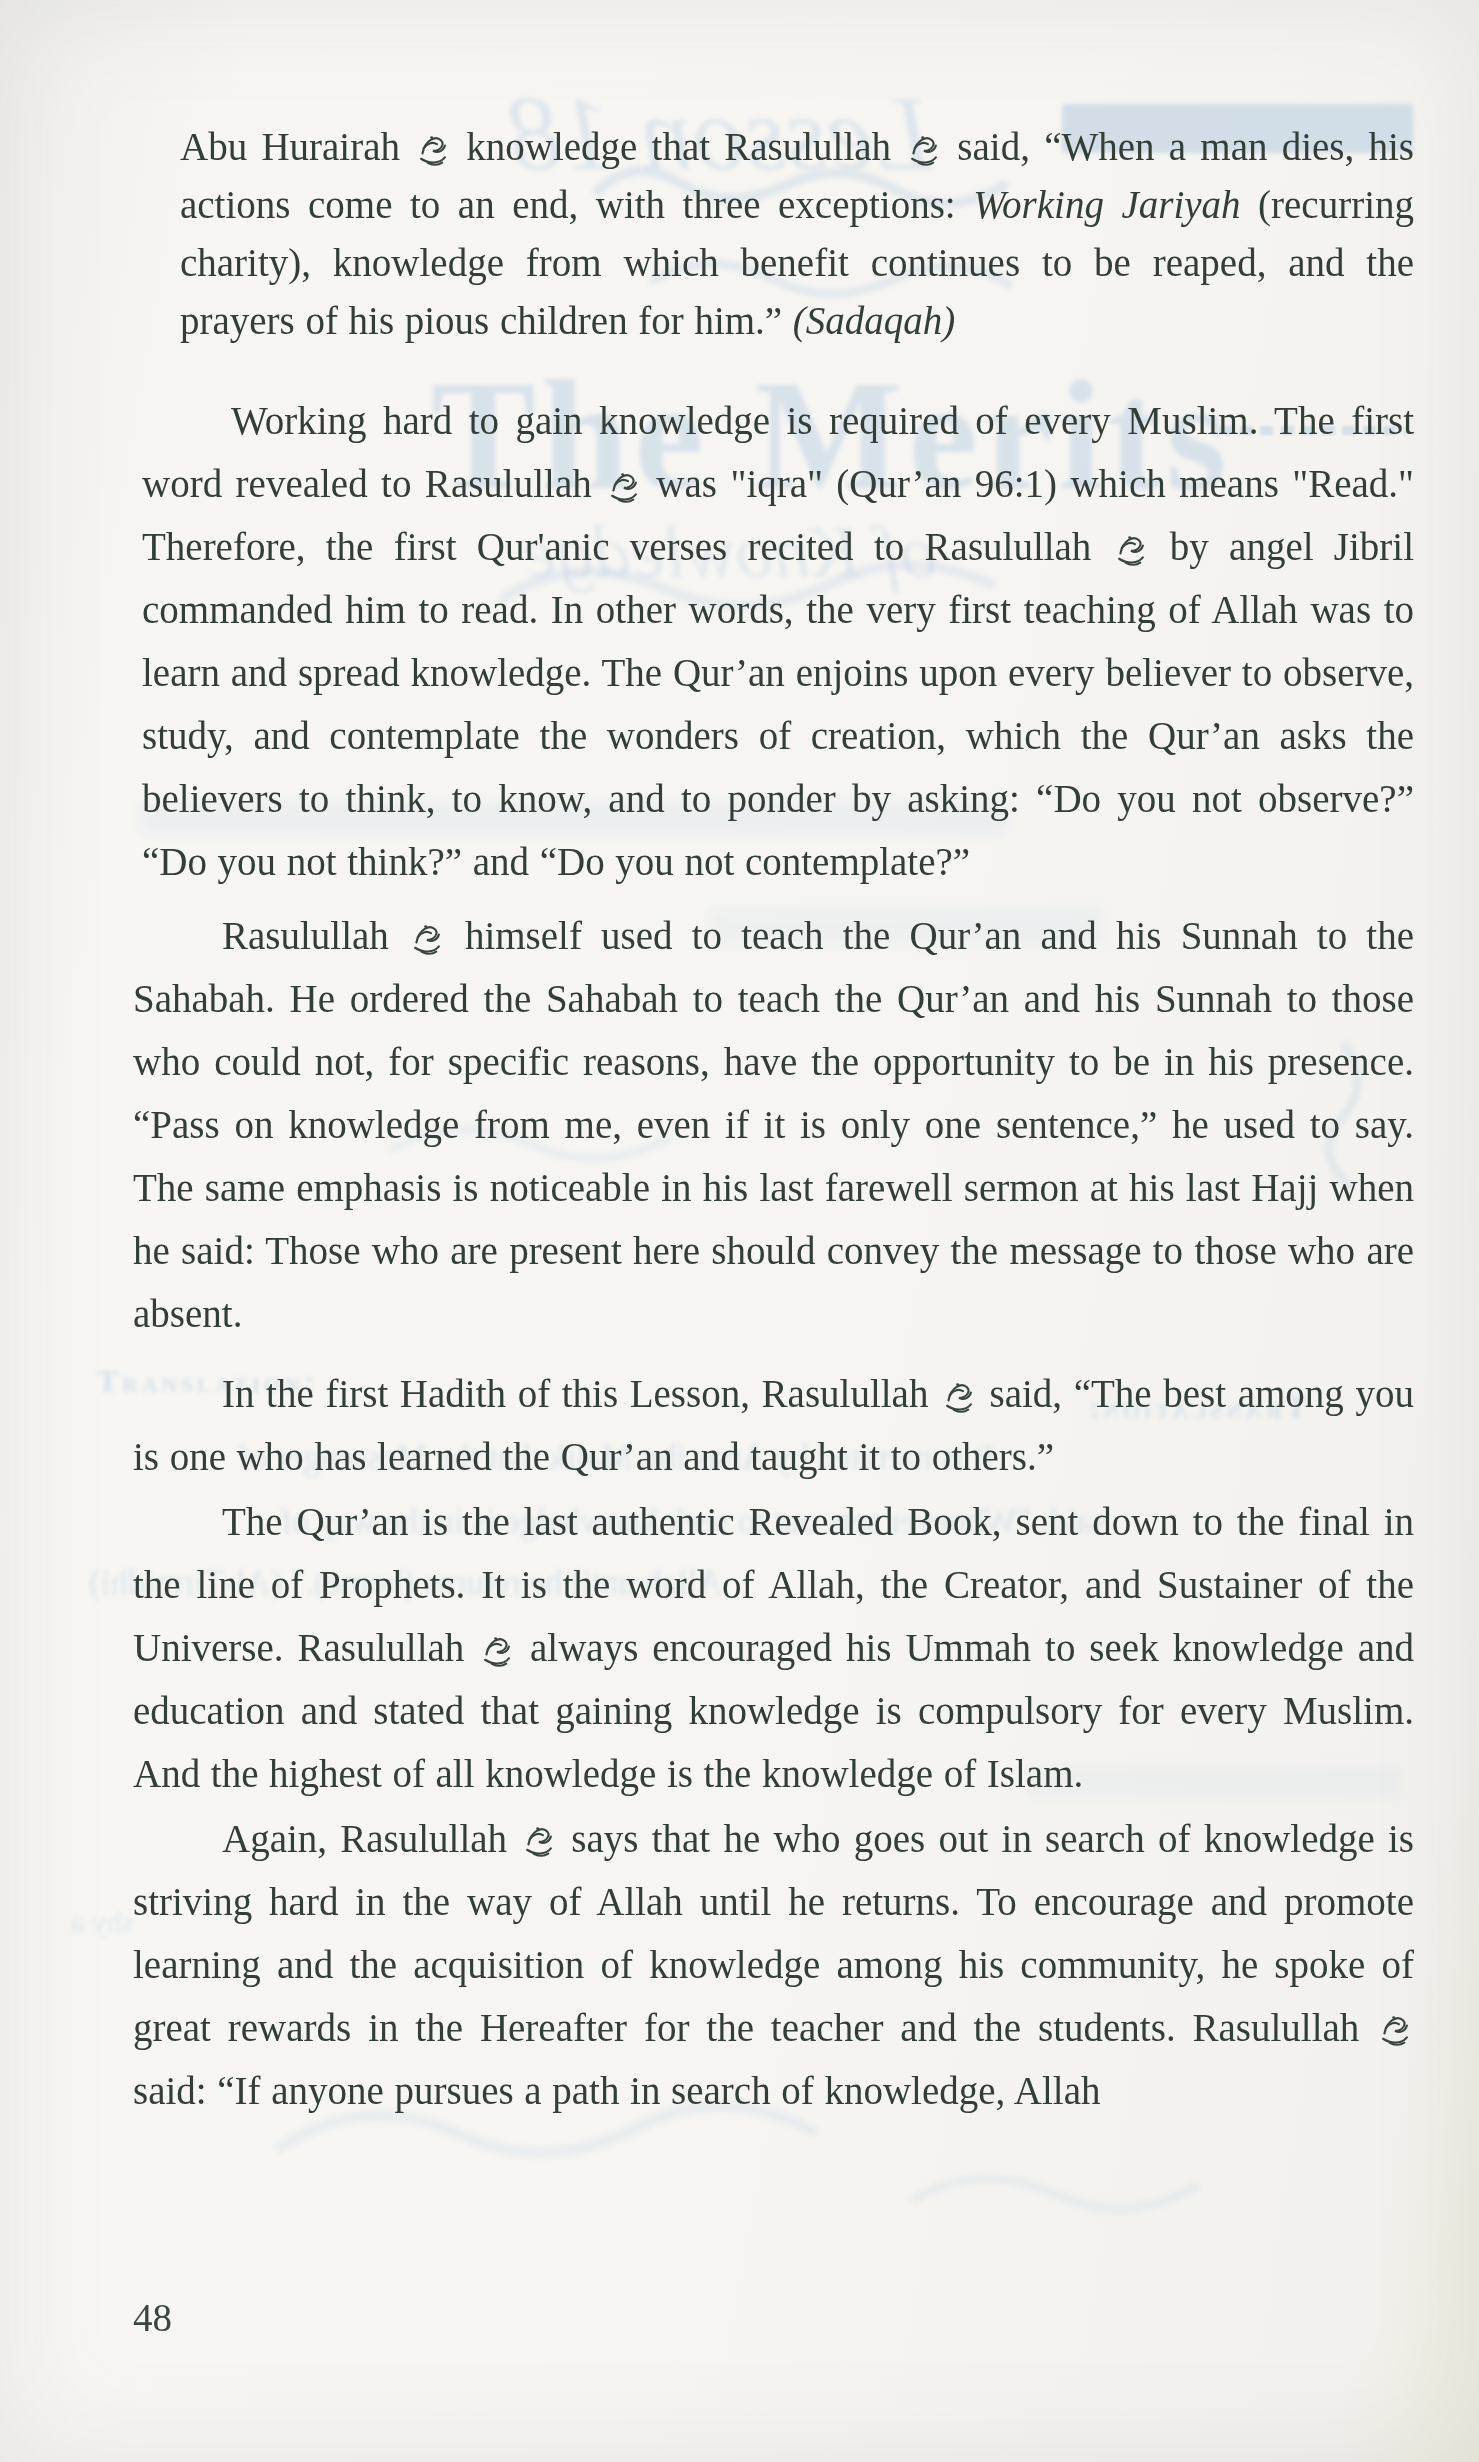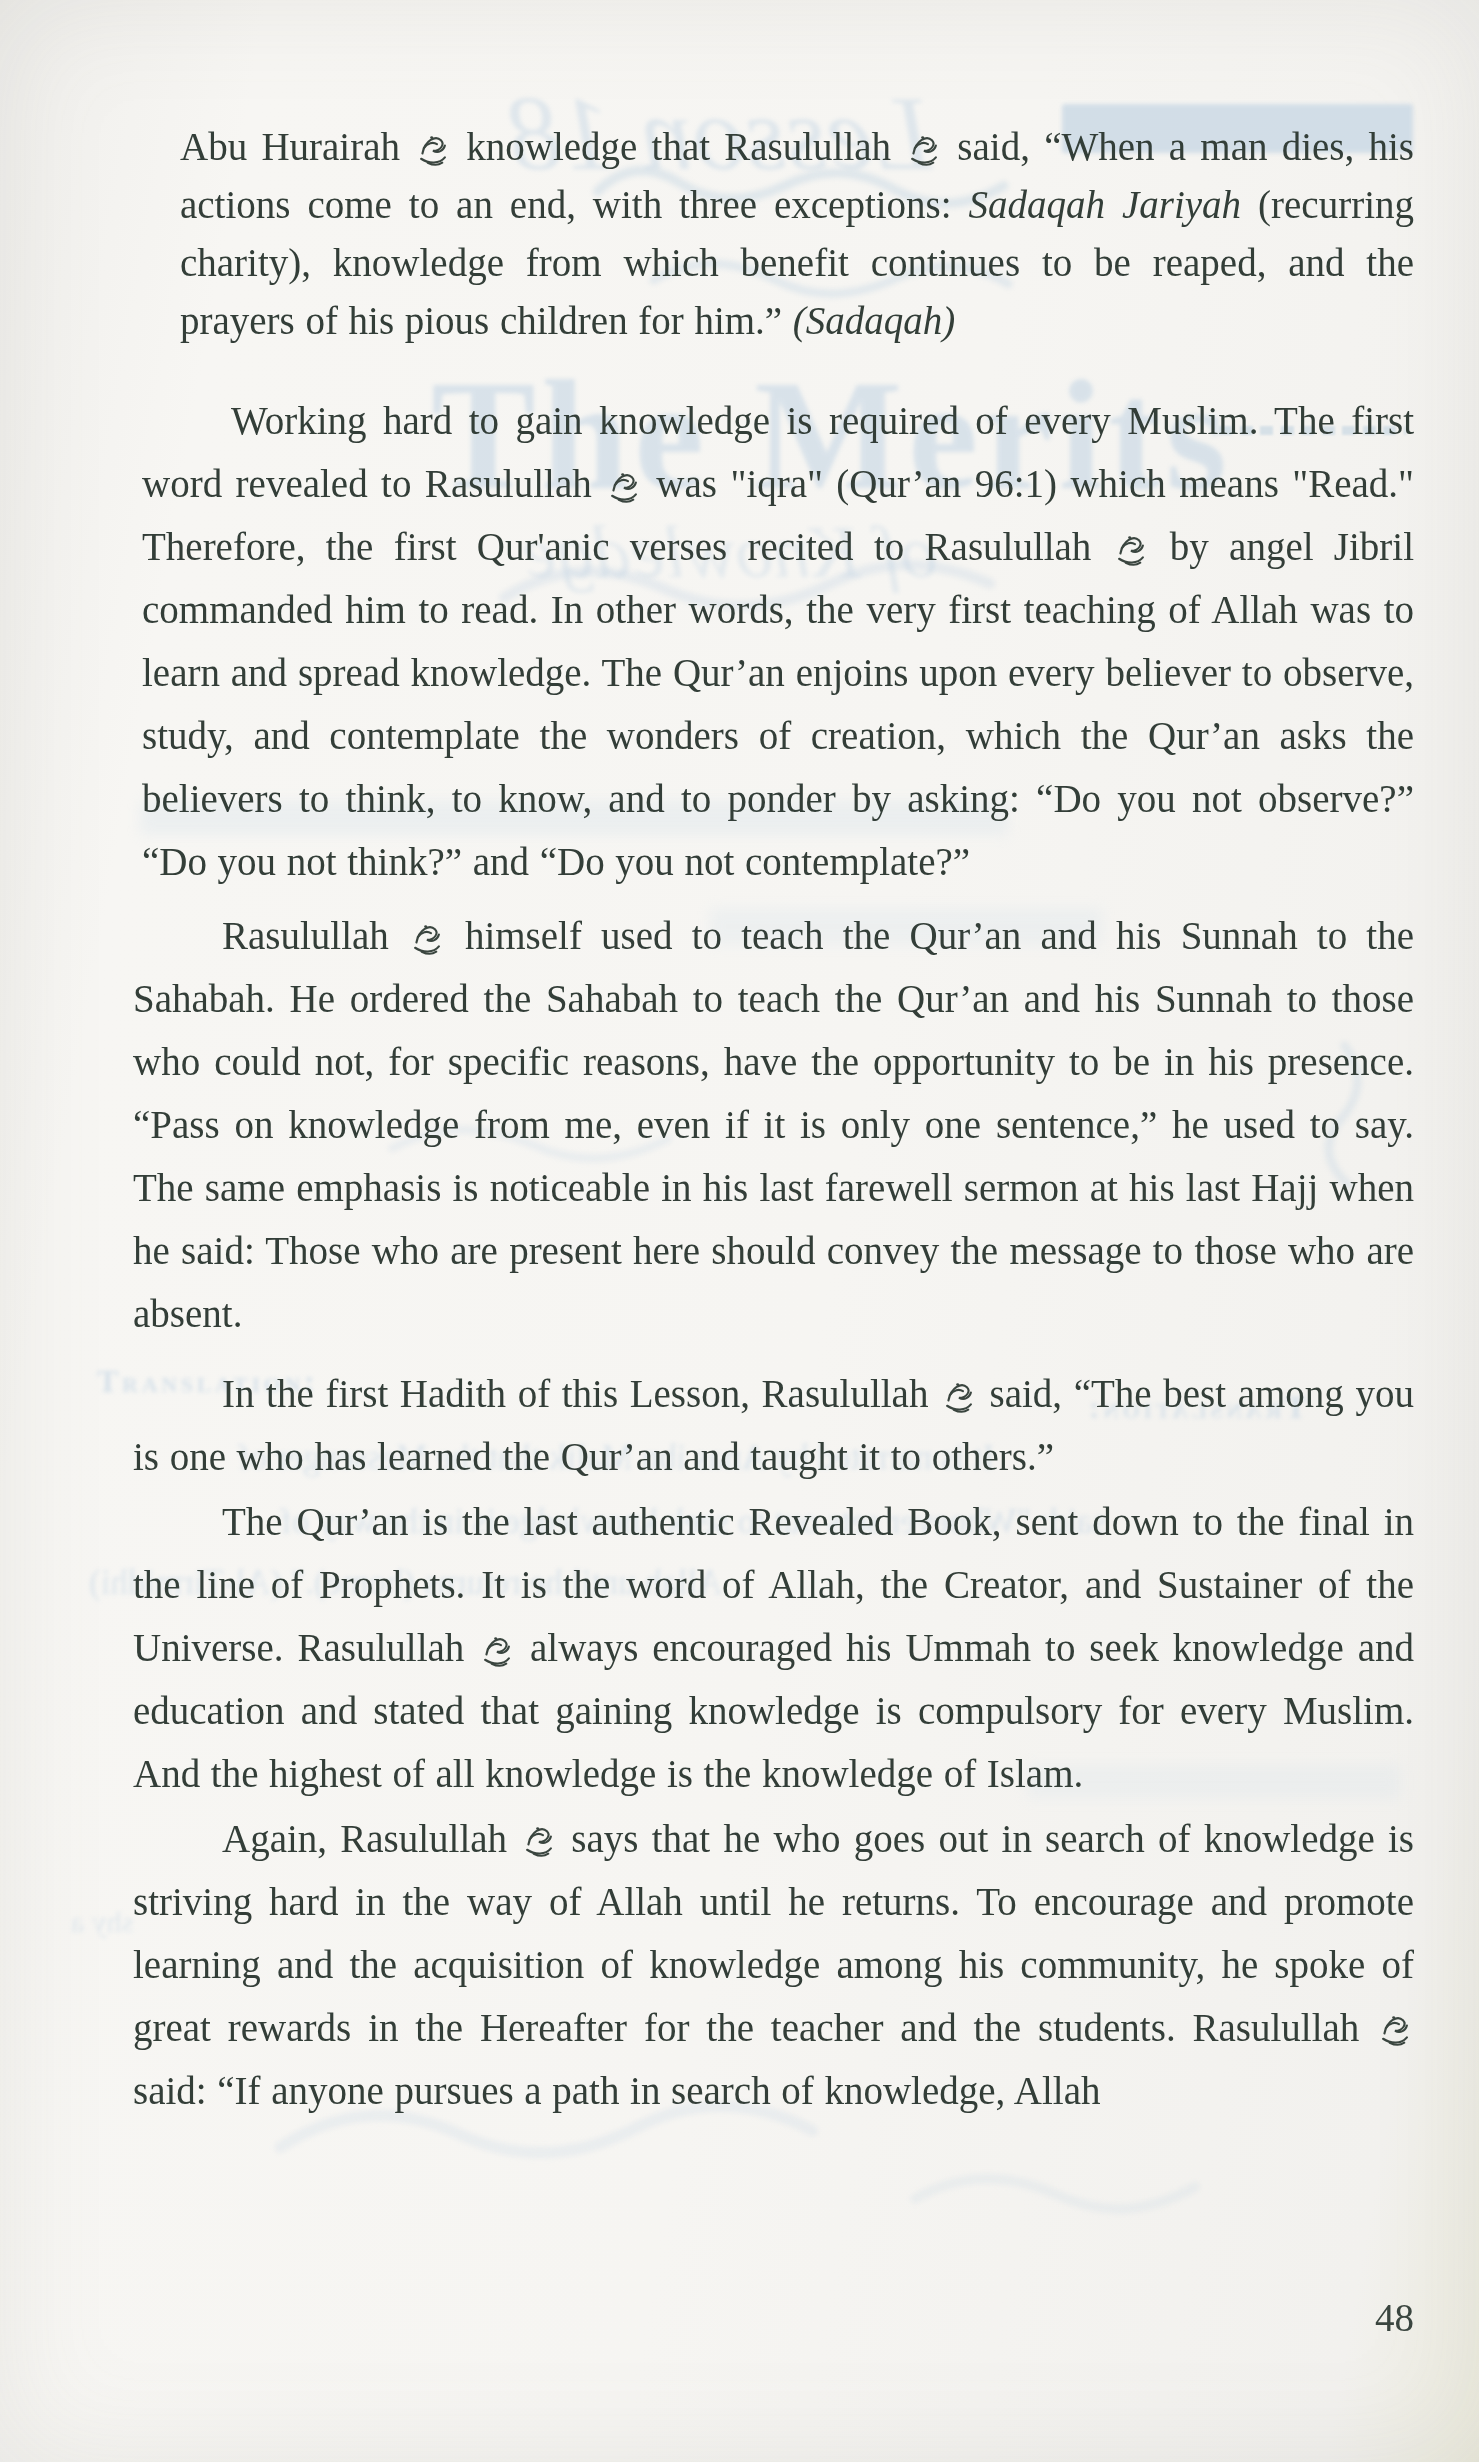--- a/index.html
+++ b/index.html
@@ -37,21 +37,21 @@
   .para.p1 { margin-top:39px;margin-left:9px; }
   .para.p2 { margin-top:11.2px; }
   .para.p3 { margin-top:17px; }
   .para.p4 { margin-top:1.9px; }
   .para.p5 { margin-top:1.9px; }
   .italic { font-style:italic; }
   .pbuh { display:inline-block; width:34px; height:37px; vertical-align:-7.5px; margin:0 1.9px; }
   .pbuh svg { display:block; }
   .pageno {
     position:absolute; left:133px; top:2295px; width:1281px;
-    text-align:right; font-size:39px; color:#3a453f;
+    text-align:left; font-size:39px; color:#3a453f;
   }
 </style>
 </head>
 <body>
 
 <div class="page">
 
   <div class="ghost-layer">
     <div class="ghost-band" style="left:1062px; top:104px; width:351px; height:49px; opacity:.85"></div>
     <div class="ghost-wash" style="left:140px; top:801px; width:868px; height:34px; opacity:.30"></div>
@@ -96,21 +96,21 @@
             </g>
             <circle cx="11" cy="5" r="1.1" fill="#3a453f"></circle>
           </svg></span><span> knowledge that Rasulullah </span><span class="pbuh" aria-label="ﷺ"><svg width="34" height="37" viewBox="0 0 24 28">
             <g fill="none" stroke="#3a453f" stroke-width="1.6" stroke-linecap="round">
               <path d="M4 17 C6 7 14 3 18 7 C21 10 18 15 12 15 C16 17 20 15 21 11"></path>
               <path d="M5 13 C8 9 12 8 15 10"></path>
               <path d="M3 21 C9 25 17 25 21 20"></path>
               <path d="M8 24 C12 26 16 26 19 24"></path>
             </g>
             <circle cx="11" cy="5" r="1.1" fill="#3a453f"></circle>
-          </svg></span><span> said, “When a man dies, his actions come to an end, with three exceptions: </span><span class="italic">Sadaqah Jariyah</span><span> (recurring charity), knowledge from which benefit continues to be reaped, and the prayers of his pious children for him.” </span><span class="italic">(Sadaqah)</span></p>
+          </svg></span><span> said, “When a man dies, his actions come to an end, with three exceptions: </span><span class="italic">Working Jariyah</span><span> (recurring charity), knowledge from which benefit continues to be reaped, and the prayers of his pious children for him.” </span><span class="italic">(Sadaqah)</span></p>
 
 
     <p class="para body p1"><span>Working hard to gain knowledge is required of every Muslim.  The first word revealed to Rasulullah </span><span class="pbuh" aria-label="ﷺ"><svg width="34" height="37" viewBox="0 0 24 28">
             <g fill="none" stroke="#3a453f" stroke-width="1.6" stroke-linecap="round">
               <path d="M4 17 C6 7 14 3 18 7 C21 10 18 15 12 15 C16 17 20 15 21 11"></path>
               <path d="M5 13 C8 9 12 8 15 10"></path>
               <path d="M3 21 C9 25 17 25 21 20"></path>
               <path d="M8 24 C12 26 16 26 19 24"></path>
             </g>
             <circle cx="11" cy="5" r="1.1" fill="#3a453f"></circle>

